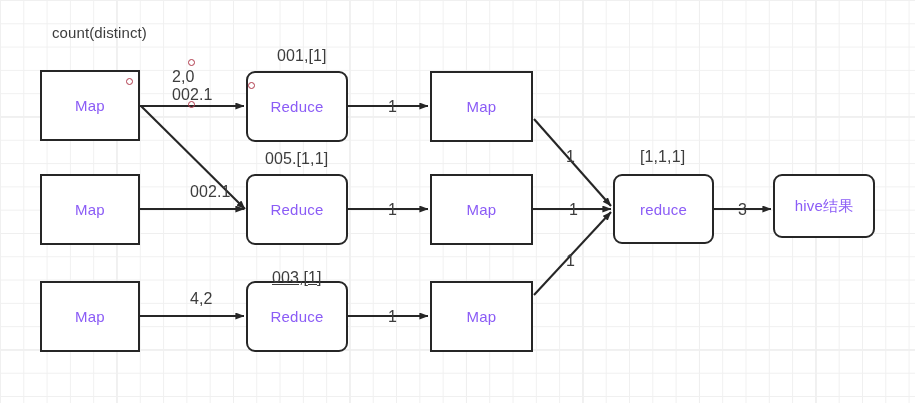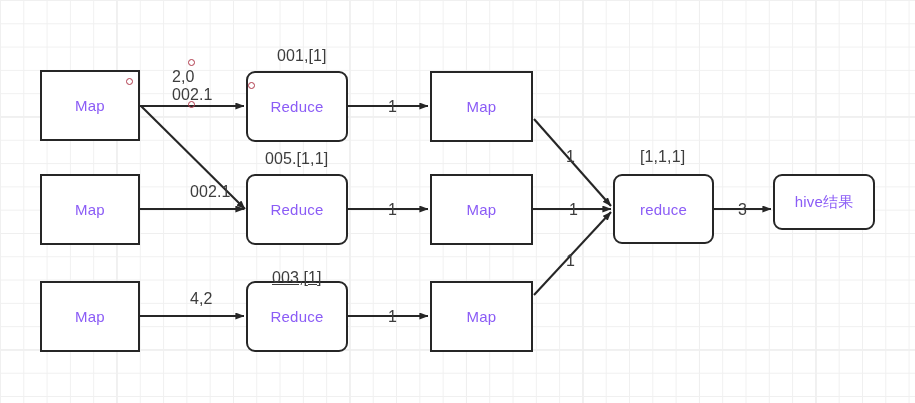--- a/index.html
+++ b/index.html
@@ -98,21 +98,21 @@
       <div class="node" style="left: 40px; top: 70px; width: 100px; height: 71px;">Map</div>
       <div class="node rounded" style="left: 246px; top: 71px; width: 102px; height: 71px;">Reduce</div>
       <div class="node" style="left: 430px; top: 71px; width: 103px; height: 71px;">Map</div>
       <div class="node" style="left: 40px; top: 174px; width: 100px; height: 71px;">Map</div>
       <div class="node rounded" style="left: 246px; top: 174px; width: 102px; height: 71px;">Reduce</div>
       <div class="node" style="left: 430px; top: 174px; width: 103px; height: 71px;">Map</div>
       <div class="node" style="left: 40px; top: 281px; width: 100px; height: 71px;">Map</div>
       <div class="node rounded" style="left: 246px; top: 281px; width: 102px; height: 71px;">Reduce</div>
       <div class="node" style="left: 430px; top: 281px; width: 103px; height: 71px;">Map</div>
       <div class="node rounded" style="left: 613px; top: 174px; width: 101px; height: 70px;">reduce</div>
-      <div class="node rounded" style="left: 773px; top: 174px; width: 102px; height: 56px; text-align: right;">hive结果</div>
+      <div class="node rounded" style="left: 773px; top: 174px; width: 102px; height: 64px; text-align: right;">hive结果</div>
     </div>
   <div id="label-layer">
       <div class="lbl edgenum" style="left: 172px; top: 68px;">2,0</div>
       <div class="lbl edgenum" style="left: 172px; top: 86px;">002.1</div>
       <div class="lbl edgenum" style="left: 277px; top: 47px;">001,[1]</div>
       <div class="lbl edgenum" style="left: 265px; top: 150px;">005.[1,1]</div>
       <div class="lbl edgenum" style="left: 272px; top: 269px; text-decoration: underline;">003,[1]</div>
       <div class="lbl edgenum" style="left: 190px; top: 183px;">002.1</div>
       <div class="lbl edgenum" style="left: 190px; top: 290px;">4,2</div>
       <div class="lbl edgenum" style="left: 388px; top: 98px;">1</div>
@@ -124,14 +124,15 @@
       <div class="lbl edgenum" style="left: 640px; top: 148px;">[1,1,1]</div>
       <div class="lbl edgenum" style="left: 738px; top: 201px;">3</div>
     </div>
   <div id="anchor-layer">
       <div class="anchor" style="left: 126px; top: 78px; border-color: rgb(176, 58, 75);"></div>
       <div class="anchor" style="left: 188px; top: 59px; border-color: rgb(176, 58, 75);"></div>
       <div class="anchor" style="left: 188px; top: 101px; border-color: rgb(176, 58, 75);"></div>
       <div class="anchor" style="left: 248px; top: 82px; border-color: rgb(176, 58, 75);"></div>
     </div>
 
+  <div class="lbl title" style="left:52px; top:24px;">count(distinct)</div>
 
 </div>
 
 </body></html>

